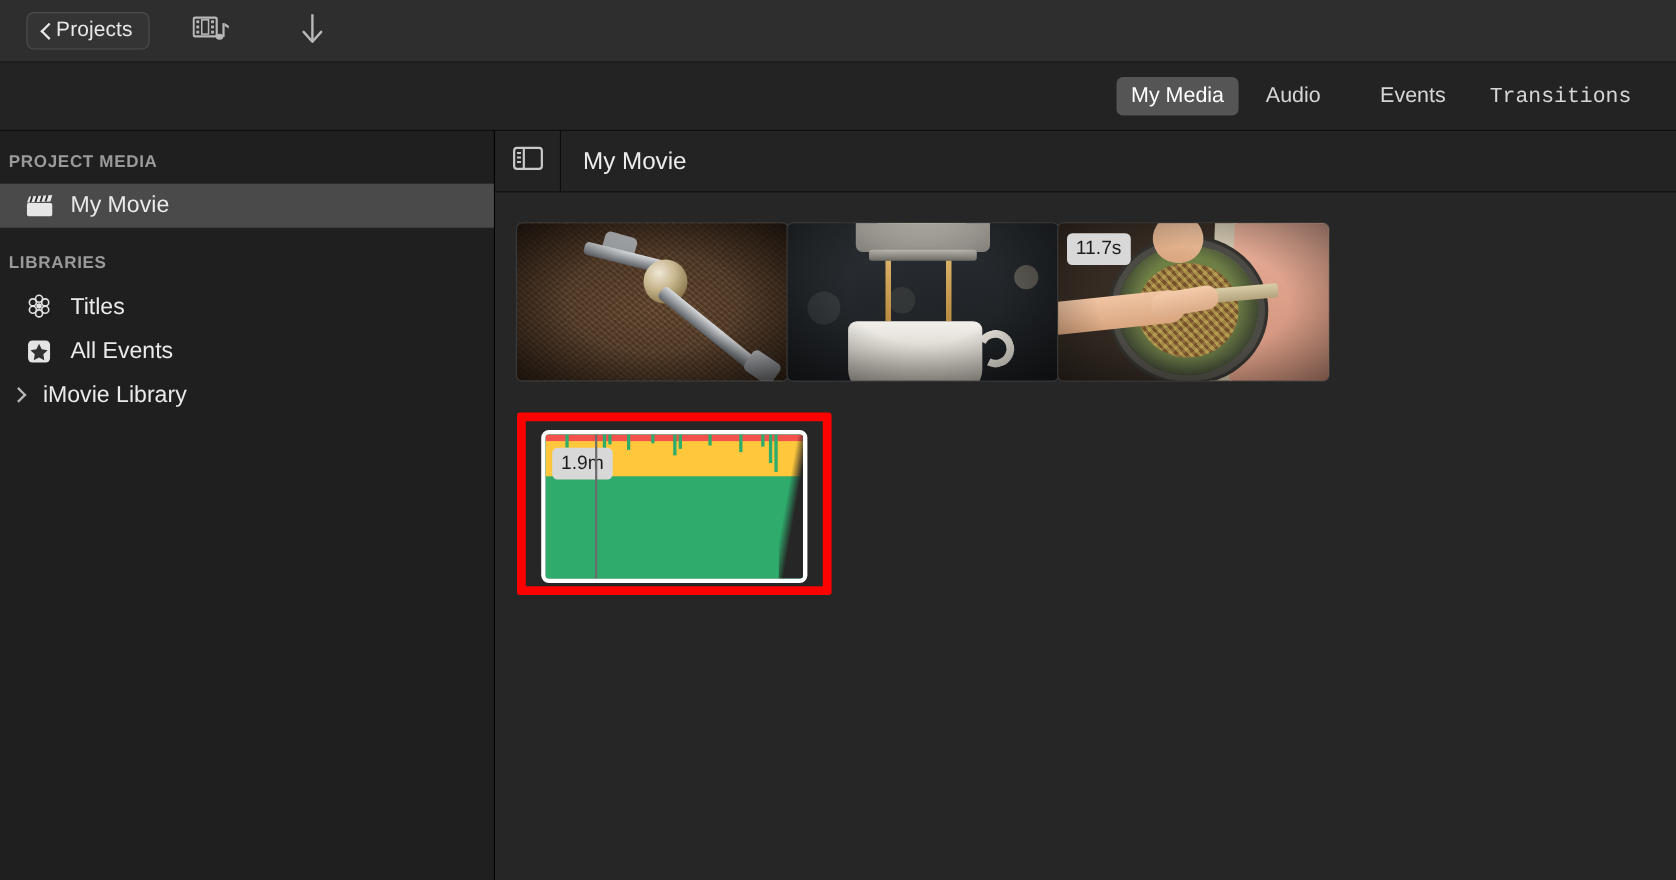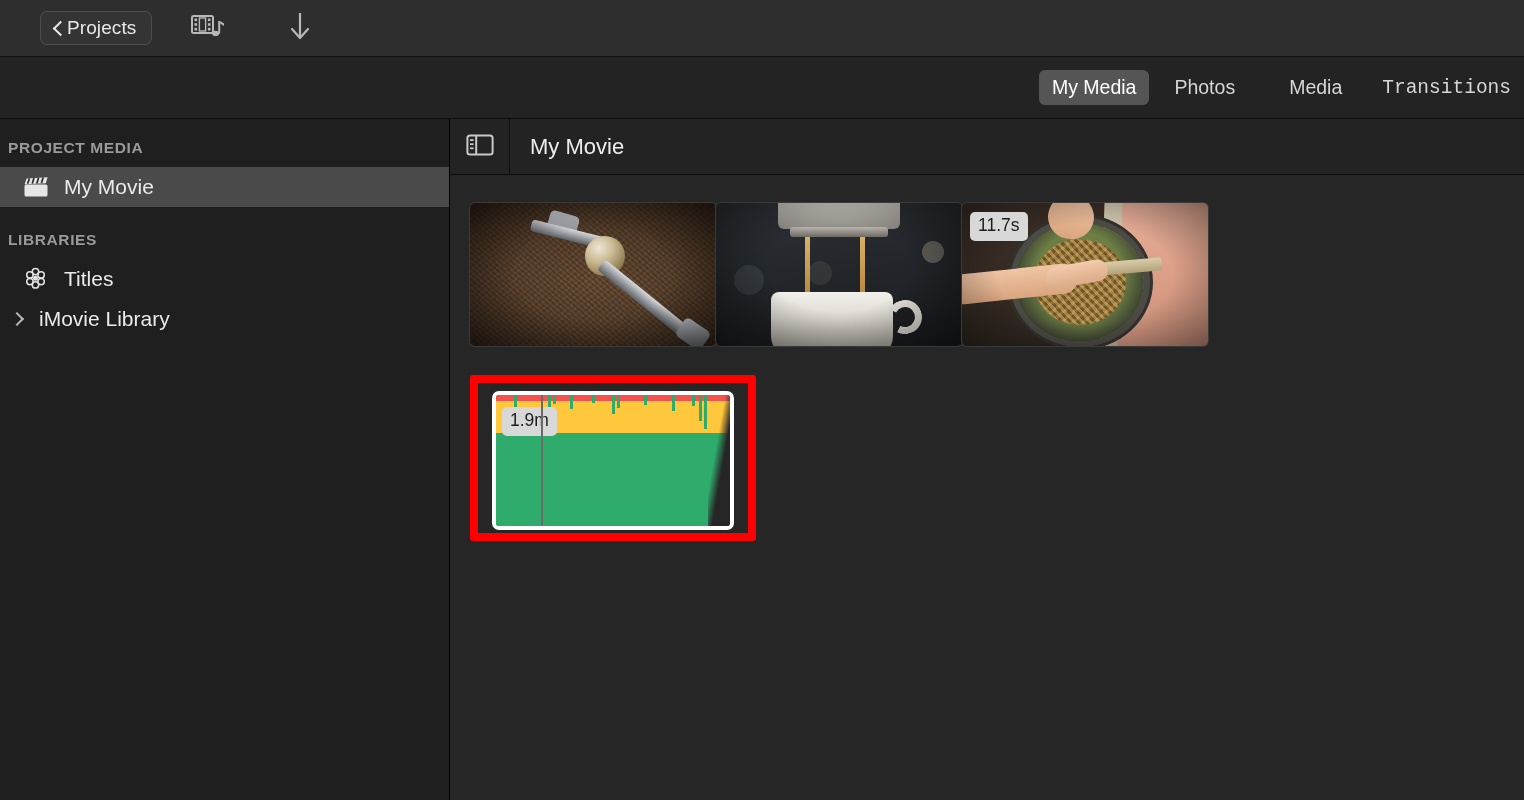--- a/index.html
+++ b/index.html
@@ -11,21 +11,21 @@
     overflow: hidden;
     -webkit-font-smoothing: antialiased;
   }
   .app { position: relative; width: 1524px; height: 800px; display: flex; flex-direction: column; }
 
   
   .toolbar {
     height: 57px; min-height: 57px;
     background: #2e2e2e;
     display: flex; align-items: center;
-    padding-left: 40px;
+    padding-left: 24px;
     border-bottom: 1px solid #111;
   }
   .projects-btn {
     display: flex; align-items: center; gap: 4px;
     height: 34px; padding: 0 15px 0 11px;
     border: 1px solid #4e4e4e; border-radius: 7px;
     background: #343434;
     color: #e8e8e8; font-size: 19px; letter-spacing: .1px;
     cursor: pointer;
   }
@@ -41,21 +41,21 @@
     width: 46px; height: 40px; cursor: pointer;
   }
   .tb-gap-1 { width: 33px; }
   .tb-gap-2 { width: 46px; }
 
   
   .tabbar {
     height: 62px; min-height: 62px;
     background: #232323;
     display: flex; align-items: center; justify-content: flex-end;
-    padding-right: 0;
+    padding-right: 28px;
     border-bottom: 1px solid #0d0d0d;
   }
   .tab {
     color: #d6d6d6; font-size: 19.5px;
     padding: 6px 13px; border-radius: 6px;
     margin-left: 14px; cursor: pointer; white-space: nowrap;
   }
   .tab.active { background: #555555; color: #ffffff; }
   .tab.sp-audio { margin-left: 12px; margin-right: 14px; }
   .tab.last { margin-right: 0; font-family: Liberation Mono, monospace; }
@@ -314,22 +314,22 @@
         <svg width="24" height="30" viewBox="0 0 24 30">
           <line x1="12" y1="2" x2="12" y2="26" stroke="#b8b8b8" stroke-width="2.2"></line>
           <path d="M4 18 L12 27 L20 18" fill="none" stroke="#b8b8b8" stroke-width="2.2" stroke-linecap="round" stroke-linejoin="round"></path>
         </svg>
       </span>
     </div>
   </div>
 
   <div class="tabbar">
     <div class="tab active">My Media</div>
-    <div class="tab sp-audio">Photos</div>
-    <div class="tab">Media</div>
+    <div class="tab sp-audio">Audio</div>
+    <div class="tab">Events</div>
     <div class="tab last">Transitions</div>
   </div>
 
   <div class="body">
 
     <div class="sidebar">
 
       <div class="side-head">PROJECT MEDIA</div>
 
       <div class="side-row selected">
@@ -355,20 +355,29 @@
               <circle cx="12.5" cy="17.9" r="3.2"></circle>
               <circle cx="6.9" cy="14.6" r="3.2"></circle>
               <circle cx="6.9" cy="7.9" r="3.2"></circle>
             </g>
             <circle cx="12.5" cy="11.2" r="2.5" fill="#e2e2e2"></circle>
           </svg>
         </span>
         <span>Titles</span>
       </div>
 
+      <div class="side-row">
+        <span class="side-icon">
+          <svg width="25" height="25" viewBox="0 0 25 25">
+            <rect x="2.5" y="2.5" width="20" height="20" rx="4" fill="#e4e4e4"></rect>
+            <path d="M12.5 5.6 L14.9 10.5 L20.3 11.3 L16.4 15.1 L17.3 20.4 L12.5 17.9 L7.7 20.4 L8.6 15.1 L4.7 11.3 L10.1 10.5 Z" fill="#303030"></path>
+          </svg>
+        </span>
+        <span>All Events</span>
+      </div>
 
       <div class="side-row lib">
         <span class="disc-arrow"></span>
         <span>iMovie Library</span>
       </div>
     </div>
 
     <div class="content">
 
       <div class="content-head">

